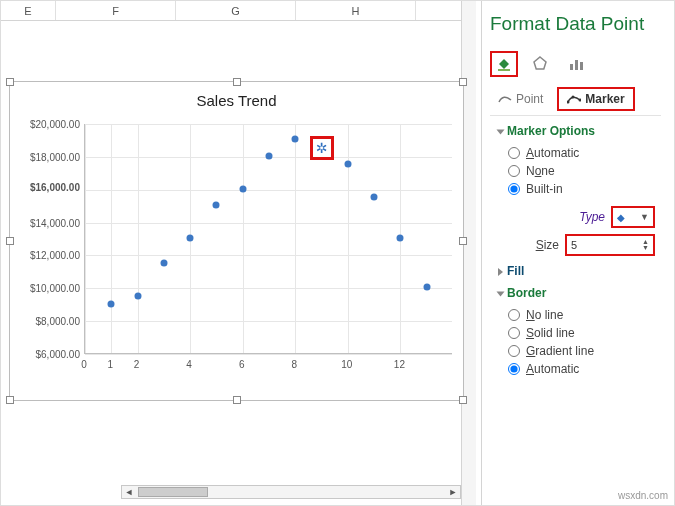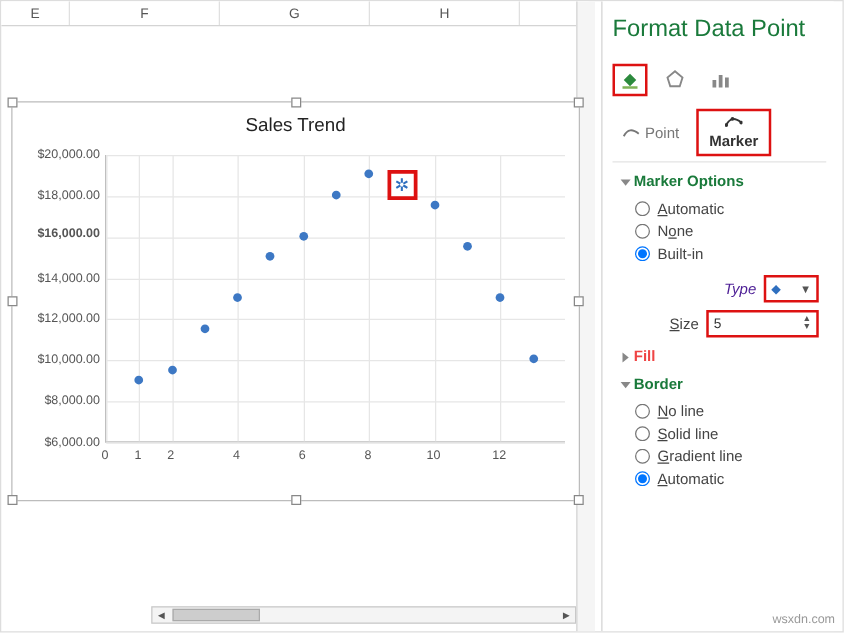--- a/index.html
+++ b/index.html
@@ -31,26 +31,26 @@
 
   
   .pane { position:absolute; left:480px; top:0; bottom:0; width:186px; border-left:1px solid #d4d4d4; background:#fff; color:#333; padding:6px 6px 0 8px; }
   .pane-title { color:#1a7a3b; font-size:19px; font-weight:400; padding:6px 0 8px; font-family:"Segoe UI Light","Segoe UI",Arial,sans-serif; }
   .series-opt { font-size:12px; font-weight:700; color:#333; }
   .iconrow { display:flex; gap:8px; padding:8px 0 10px; align-items:center; }
   .icon-btn { width:28px; height:26px; border:1px solid transparent; display:flex; align-items:center; justify-content:center; color:#777; }
   .icon-btn.active { border:2px solid #d11; }
   .tabrow { border-bottom:1px solid #e3e3e3; display:flex; gap:6px; padding-bottom:4px; }
   .tab { padding:3px 8px; font-size:12px; color:#777; display:flex; gap:4px; align-items:center; }
-  .tab.active { border:2px solid #d11; color:#333; font-weight:700;flex-direction:column; }
+  .tab.active { border:2px solid #d11; color:#333; font-weight:700; }
   .section { padding:8px 0 0 8px; }
   .sect-head { color:#1a7a3b; font-size:12px; font-weight:700; cursor:default; }
   .sect-head .triangle { display:inline-block; width:0;height:0;border-top:4px solid transparent;border-bottom:4px solid transparent;border-left:5px solid #888; transform:rotate(90deg); margin-right:4px; vertical-align:middle;}
   .sect-head.collapsed .triangle { transform:rotate(0deg); }
-  .sect-head.static { color:#ef4444; font-weight:700;}
+  .sect-head.static { color:#0c4a6e; font-weight:700;}
   .radios { padding:6px 0 2px 10px; }
   .radiorow { display:flex; align-items:center; gap:6px; font-size:12px; color:#444; padding:2px 0; }
   .radiorow input[type=radio]{ margin:0; width:12px;height:12px; }
   .type-row { display:flex; align-items:center; justify-content:flex-end; gap:6px; padding:6px 6px 0 0; }
   .type-row label { font-size:12px; color:#4c1d95;font-style:italic; }
   .type-sel { border:2px solid #d11; height:22px; width:44px; display:flex; align-items:center; justify-content:space-between; padding:0 4px; font-size:10px; color:#2f6fbf; }
   .type-sel .caret { color:#555; font-size:9px; }
   .size-row { display:flex; align-items:center; justify-content:flex-end; gap:6px; padding:6px 6px 0 0; }
   .size-row label { font-size:12px; color:#444; }
   .size-input { border:2px solid #d11; height:22px; width:90px; display:flex; align-items:center; padding:0 4px; font-size:11px; justify-content:space-between;}

